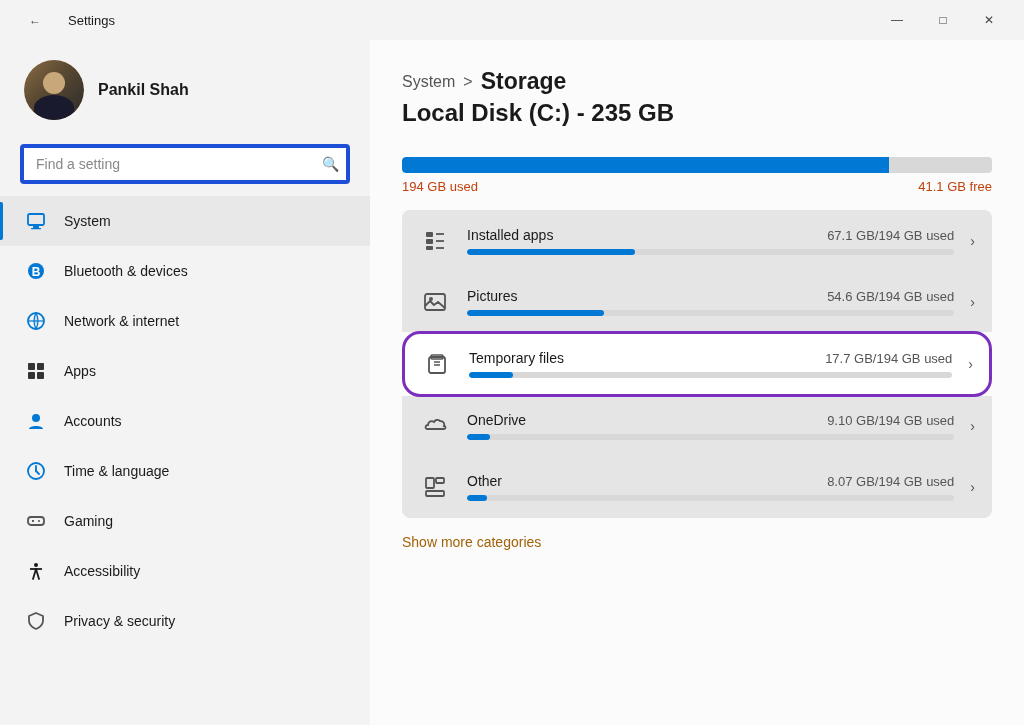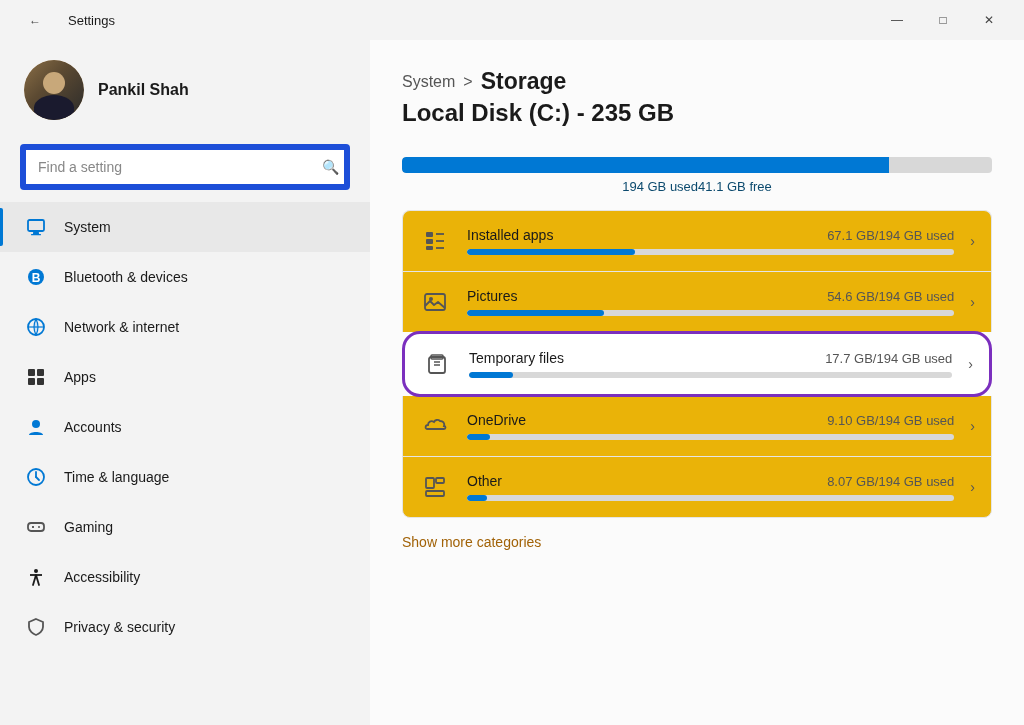--- a/index.html
+++ b/index.html
@@ -123,22 +123,22 @@
     }
 
     .search-box {
       margin: 4px 20px 12px 20px;
       position: relative;
       display: flex;
       align-items: center;
     }
     .search-input {
       width: 100%;
-      height: 46px;
-      border: 6px solid #1d4ed8;
+      height: 40px;
+      border: 4px solid #1d4ed8;
       border-radius: 4px;
       padding: 0 36px 0 12px;
       font-size: 14px;
       background: white;
       outline: none;
       color: #555;
     }
     .search-input::placeholder { color: #888; }
     .search-icon-wrap {
       position: absolute;
@@ -244,33 +244,33 @@
       overflow: hidden;
       margin-bottom: 6px;
     }
     .storage-bar-fill {
       height: 100%;
       background: #0078d4;
       border-radius: 4px 0 0 4px;
     }
     .storage-labels {
       display: flex;
-      justify-content: center;
+      justify-content: space-between;
       font-size: 13px;
-      color: #0c4a6e;
+      color: #c2410c;
       margin-bottom: 16px;
     }
 
     
     .storage-item {
       display: flex;
       align-items: center;
       gap: 16px;
       padding: 14px 16px;
-      background: #eab308;
+      background: #e5e5e5;
       border: 1px solid #e5e5e5;
       border-bottom: none;
       cursor: pointer;
       position: relative;
     }
     .storage-item:first-child { border-radius: 8px 8px 0 0; }
     .storage-item:last-child {
       border-bottom: 1px solid #e5e5e5;
       border-radius: 0 0 8px 8px;
     }

